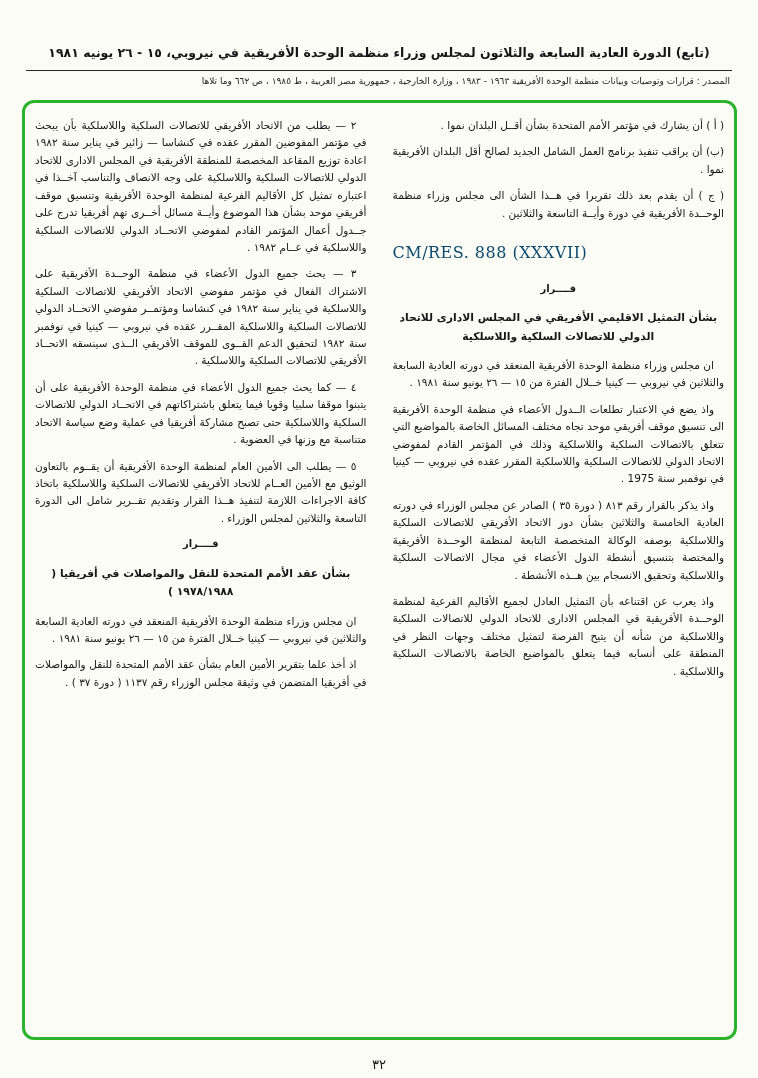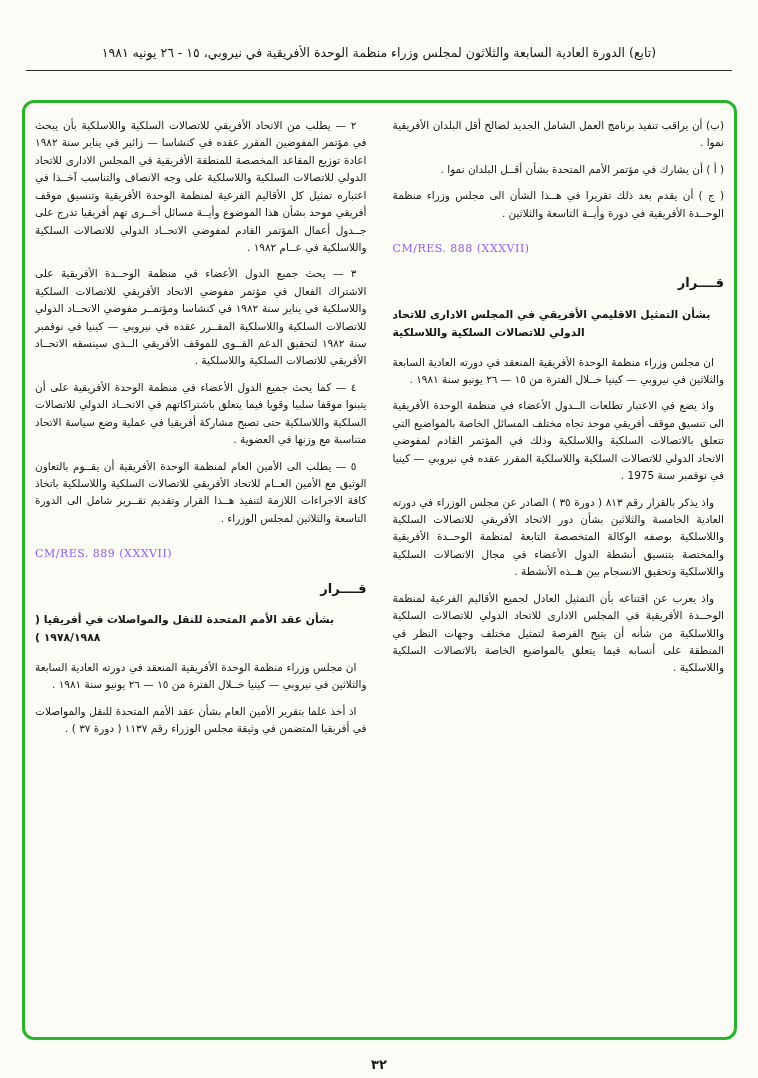--- a/index.html
+++ b/index.html
@@ -15,21 +15,21 @@
     background: #fcfcf7;
     font-family: "DejaVu Sans", sans-serif;
     color: #161616;
     box-sizing: border-box;
     overflow: hidden;
   }
   
   .hdr-title {
     direction: rtl;
     text-align: center;
-    font-weight: normal;
+    font-weight: bold;
     font-size: 12.5px;
     margin: 44px 24px 8px 24px;
     line-height: 1.4;
   }
   .hdr-rule {
     border: none;
     border-top: 1.6px solid #2a2a2a;
     margin: 0 26px 4px 26px;
   }
   .src-line {
@@ -72,81 +72,82 @@
     margin: 0 0 9px 0;
     text-indent: 10px;
   }
   .para.first {
     text-indent: 0;
   }
   .docref {
     direction: ltr;
     text-align: left;
     font-family: "DejaVu Serif", serif;
-    font-size: 11px;
+    font-size: 16px;
     letter-spacing: 0.5px;
     margin: 18px 0 14px 0;
     text-indent: 0;
-    color: #8b5cf6;
+    color: #0c4a6e;
   }
   .decree-title {
+    text-align: center;
     font-weight: bold;
-    font-size: 13px;
+    font-size: 10px;
     letter-spacing: 2px;
     margin: 0 0 12px 0;
   }
   .subject {
-    text-align: left;
+    text-align: center;
     font-weight: bold;
     font-size: 10.8px;
     margin: 0 0 11px 0;
     line-height: 1.7;
   }
   
   .page-num {
     position: absolute;
     bottom: 6px;
     left: 0;
     width: 100%;
     text-align: center;
-    font-weight: bold;
+    font-weight: normal;
     font-size: 13px;
     color: #161616;
   }
 </style>
 </head>
 <body>
 
 <div class="page">
 
   <div class="hdr-title">(تابع) الدورة العادية السابعة والثلاثون لمجلس وزراء منظمة الوحدة الأفريقية في نيروبي، ١٥ - ٢٦ يونيه ١٩٨١</div>
   <hr class="hdr-rule">
+  <div class="src-line">المصدر : قرارات وتوصيات وبيانات منظمة الوحدة الأفريقية ١٩٦٣ - ١٩٨٣ ، وزارة الخارجية ، جمهورية مصر العربية ، ط ١٩٨٥ ، ص ٦٦٢ وما تلاها</div>
 
   <div class="frame" style="border-color: rgb(43, 179, 43);">
     <div class="cols">
 
       <section class="col">
+        <p class="para first">( أ ) أن يشارك في مؤتمر الأمم المتحدة بشأن أقــل البلدان نموا .</p>
         <p class="para first">(ب) أن يراقب تنفيذ برنامج العمل الشامل الجديد لصالح أقل البلدان الأفريقية نموا .</p>
-        <p class="para first">( أ ) أن يشارك في مؤتمر الأمم المتحدة بشأن أقــل البلدان نموا .</p>
         <p class="para first">( ج ) أن يقدم بعد ذلك تقريرا في هــذا الشأن الى مجلس وزراء منظمة الوحــدة الأفريقية في دورة وأيــة التاسعة والثلاثين .</p>
         <p class="docref">CM/RES. 888 (XXXVII)</p>
         <h2 class="decree-title">قــــرار</h2>
         <h3 class="subject">بشأن التمثيل الاقليمي الأفريقي في المجلس الادارى للاتحاد الدولي للاتصالات السلكية واللاسلكية</h3>
         <p class="para">ان مجلس وزراء منظمة الوحدة الأفريقية المنعقد في دورته العادية السابعة والثلاثين في نيروبي — كينيا خــلال الفترة من ١٥ — ٢٦ يونيو سنة ١٩٨١ .</p>
         <p class="para">واذ يضع في الاعتبار تطلعات الــدول الأعضاء في منظمة الوحدة الأفريقية الى تنسيق موقف أفريقي موحد تجاه مختلف المسائل الخاصة بالمواضيع التي تتعلق بالاتصالات السلكية واللاسلكية وذلك في المؤتمر القادم لمفوضي الاتحاد الدولي للاتصالات السلكية واللاسلكية المقرر عقده في نيروبي — كينيا في نوفمبر سنة 1975 .</p>
         <p class="para">واذ يذكر بالقرار رقم ٨١٣ ( دورة ٣٥ ) الصادر عن مجلس الوزراء في دورته العادية الخامسة والثلاثين بشأن دور الاتحاد الأفريقي للاتصالات السلكية واللاسلكية بوصفه الوكالة المتخصصة التابعة لمنظمة الوحــدة الأفريقية والمختصة بتنسيق أنشطة الدول الأعضاء في مجال الاتصالات السلكية واللاسلكية وتحقيق الانسجام بين هــذه الأنشطة .</p>
         <p class="para">واذ يعرب عن اقتناعه بأن التمثيل العادل لجميع الأقاليم الفرعية لمنظمة الوحــدة الأفريقية في المجلس الادارى للاتحاد الدولي للاتصالات السلكية واللاسلكية من شأنه أن يتيح الفرصة لتمثيل مختلف وجهات النظر في المنطقة على أنسابه فيما يتعلق بالمواضيع الخاصة بالاتصالات السلكية واللاسلكية .</p>
       </section>
 
       <section class="col">
         <p class="para">٢ — يطلب من الاتحاد الأفريقي للاتصالات السلكية واللاسلكية بأن يبحث في مؤتمر المفوضين المقرر عقده في كنشاسا — زائير في يناير سنة ١٩٨٢ اعادة توزيع المقاعد المخصصة للمنطقة الأفريقية في المجلس الادارى للاتحاد الدولي للاتصالات السلكية واللاسلكية على وجه الانصاف والتناسب آخــذا في اعتباره تمثيل كل الأقاليم الفرعية لمنظمة الوحدة الأفريقية وتنسيق موقف أفريقي موحد بشأن هذا الموضوع وأيــة مسائل أخــرى تهم أفريقيا تدرج على جــدول أعمال المؤتمر القادم لمفوضي الاتحــاد الدولي للاتصالات السلكية واللاسلكية في عــام ١٩٨٢ .</p>
         <p class="para">٣ — يحث جميع الدول الأعضاء في منظمة الوحــدة الأفريقية على الاشتراك الفعال في مؤتمر مفوضي الاتحاد الأفريقي للاتصالات السلكية واللاسلكية في يناير سنة ١٩٨٢ في كنشاسا ومؤتمــر مفوضي الاتحــاد الدولي للاتصالات السلكية واللاسلكية المقــرر عقده في نيروبي — كينيا في نوفمبر سنة ١٩٨٢ لتحقيق الدعم القــوى للموقف الأفريقي الــذى سينسقه الاتحــاد الأفريقي للاتصالات السلكية واللاسلكية .</p>
         <p class="para">٤ — كما يحث جميع الدول الأعضاء في منظمة الوحدة الأفريقية على أن يتبنوا موقفا سلبيا وقويا فيما يتعلق باشتراكاتهم في الاتحــاد الدولي للاتصالات السلكية واللاسلكية حتى تصبح مشاركة أفريقيا في عملية وضع سياسة الاتحاد متناسبة مع وزنها في العضوية .</p>
         <p class="para">٥ — يطلب الى الأمين العام لمنظمة الوحدة الأفريقية أن يقــوم بالتعاون الوثيق مع الأمين العــام للاتحاد الأفريقي للاتصالات السلكية واللاسلكية باتخاذ كافة الاجراءات اللازمة لتنفيذ هــذا القرار وتقديم تقــرير شامل الى الدورة التاسعة والثلاثين لمجلس الوزراء .</p>
-        <p class="docref">CM/RES. 889 (XXXVII)</p>
         <h2 class="decree-title">قــــرار</h2>
         <h3 class="subject">بشأن عقد الأمم المتحدة للنقل والمواصلات في أفريقيا ( ١٩٧٨/١٩٨٨ )</h3>
         <p class="para">ان مجلس وزراء منظمة الوحدة الأفريقية المنعقد في دورته العادية السابعة والثلاثين في نيروبي — كينيا خــلال الفترة من ١٥ — ٢٦ يونيو سنة ١٩٨١ .</p>
         <p class="para">اذ أخذ علما بتقرير الأمين العام بشأن عقد الأمم المتحدة للنقل والمواصلات في أفريقيا المتضمن في وثيقة مجلس الوزراء رقم ١١٣٧ ( دورة ٣٧ ) .</p>
       </section>
 
     </div>
   </div>
 
   <div class="page-num">٣٢</div>

